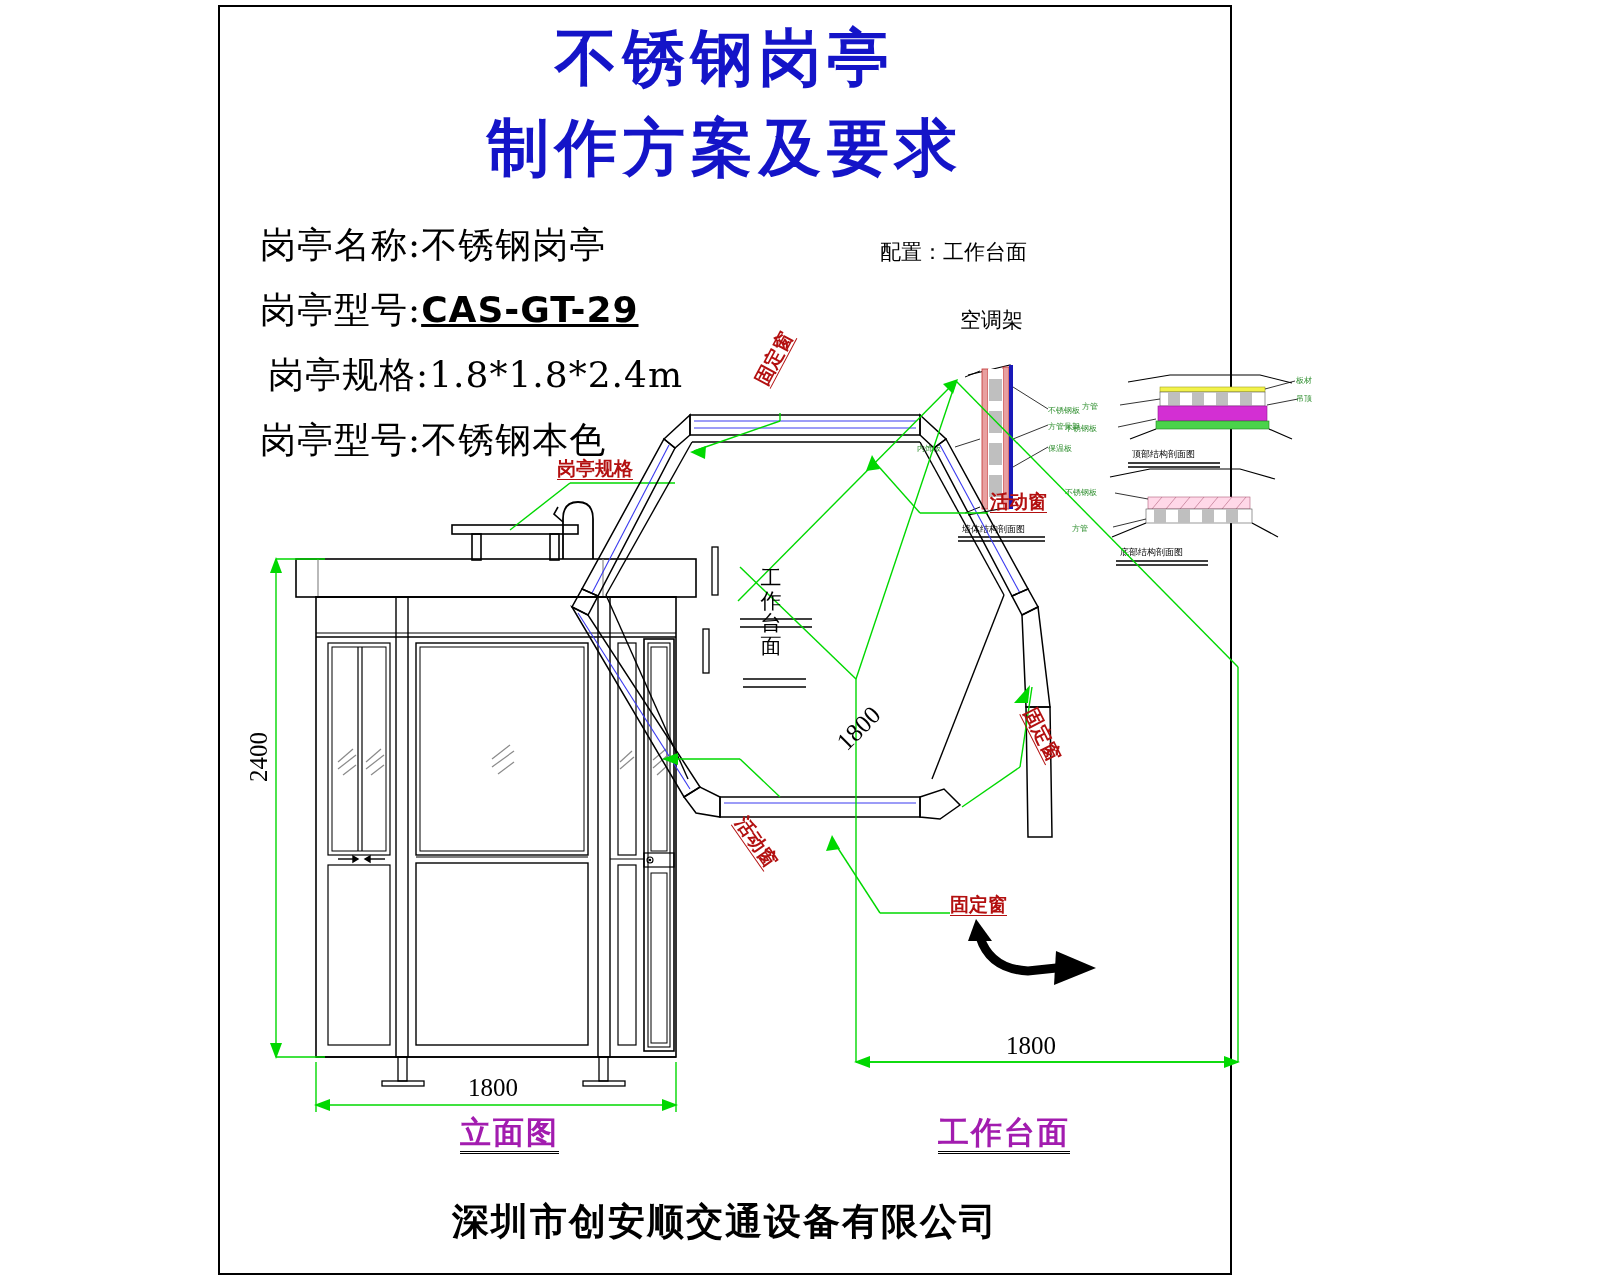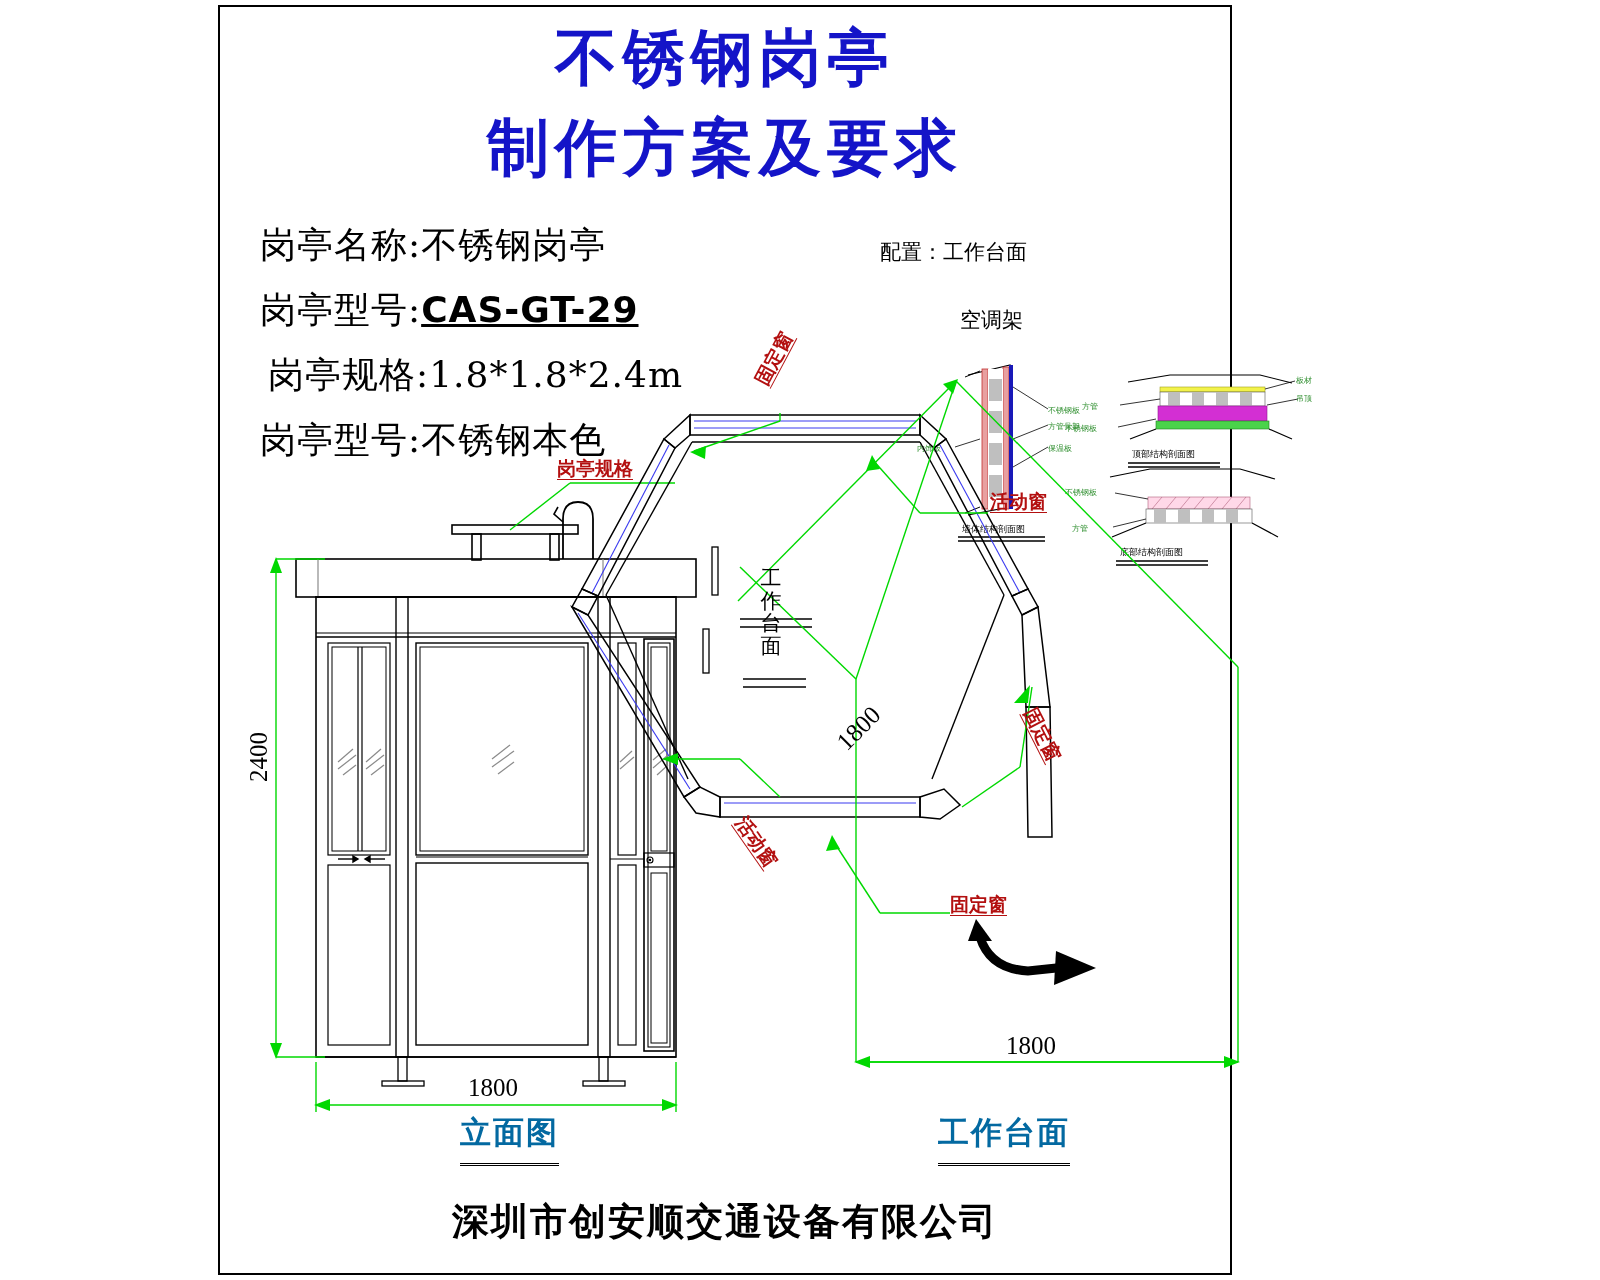--- a/index.html
+++ b/index.html
@@ -21,23 +21,23 @@
   .spec .val-sans{font-family:"DejaVu Sans","Liberation Sans",sans-serif;font-weight:bold;text-decoration:underline;}
 
   .cfg{font-size:21px;color:#000;font-family:"DejaVu Serif","Liberation Serif",serif;}
 
   .red-lbl{color:#b31010;font-size:19px;font-weight:bold;
            font-family:"DejaVu Sans","Liberation Sans",sans-serif;
            border-bottom:1.5px solid #b31010;padding-bottom:1px;}
 
   .dim-txt{color:#000;font-size:25px;font-family:"Liberation Serif","DejaVu Serif",serif;}
 
-  .caption{font-size:31px;font-weight:bold;color:#0369a1;
+  .caption{font-size:31px;font-weight:bold;color:#a21caf;
            font-family:"DejaVu Sans","Liberation Sans",sans-serif;
-           border-bottom:3px double #000;padding-bottom:15px;letter-spacing:2px;}
+           border-bottom:3px double #000;padding-bottom:3px;letter-spacing:2px;}
 
   .company{font-size:37px;font-weight:bold;color:#000;
            font-family:"DejaVu Serif","Liberation Serif",serif;letter-spacing:2px;}
 
   .plan-txt{color:#000;font-size:21px;font-family:"DejaVu Serif","Liberation Serif",serif;}
 
   svg{position:absolute;left:0;top:0;overflow:visible;}
   .ln{stroke:#000;fill:none;}
   .grn{stroke:#00d800;fill:none;stroke-width:1.4;}
   .gy{stroke:#8a8a8a;fill:none;stroke-width:1.2;}

